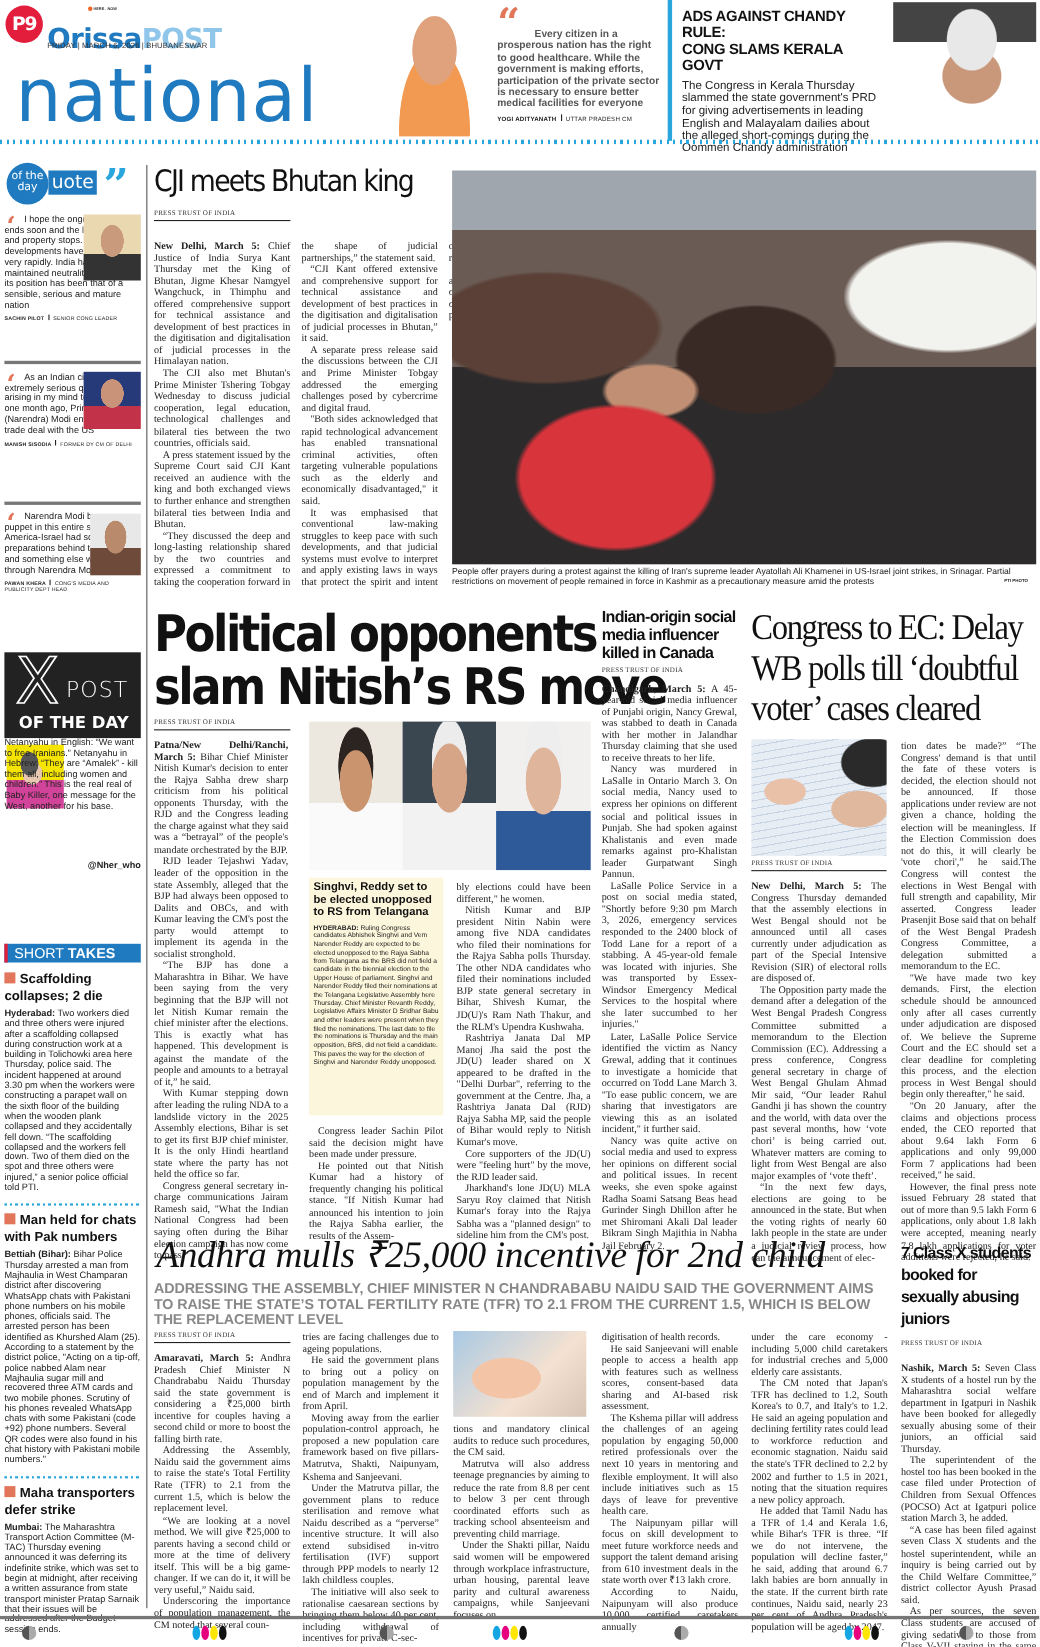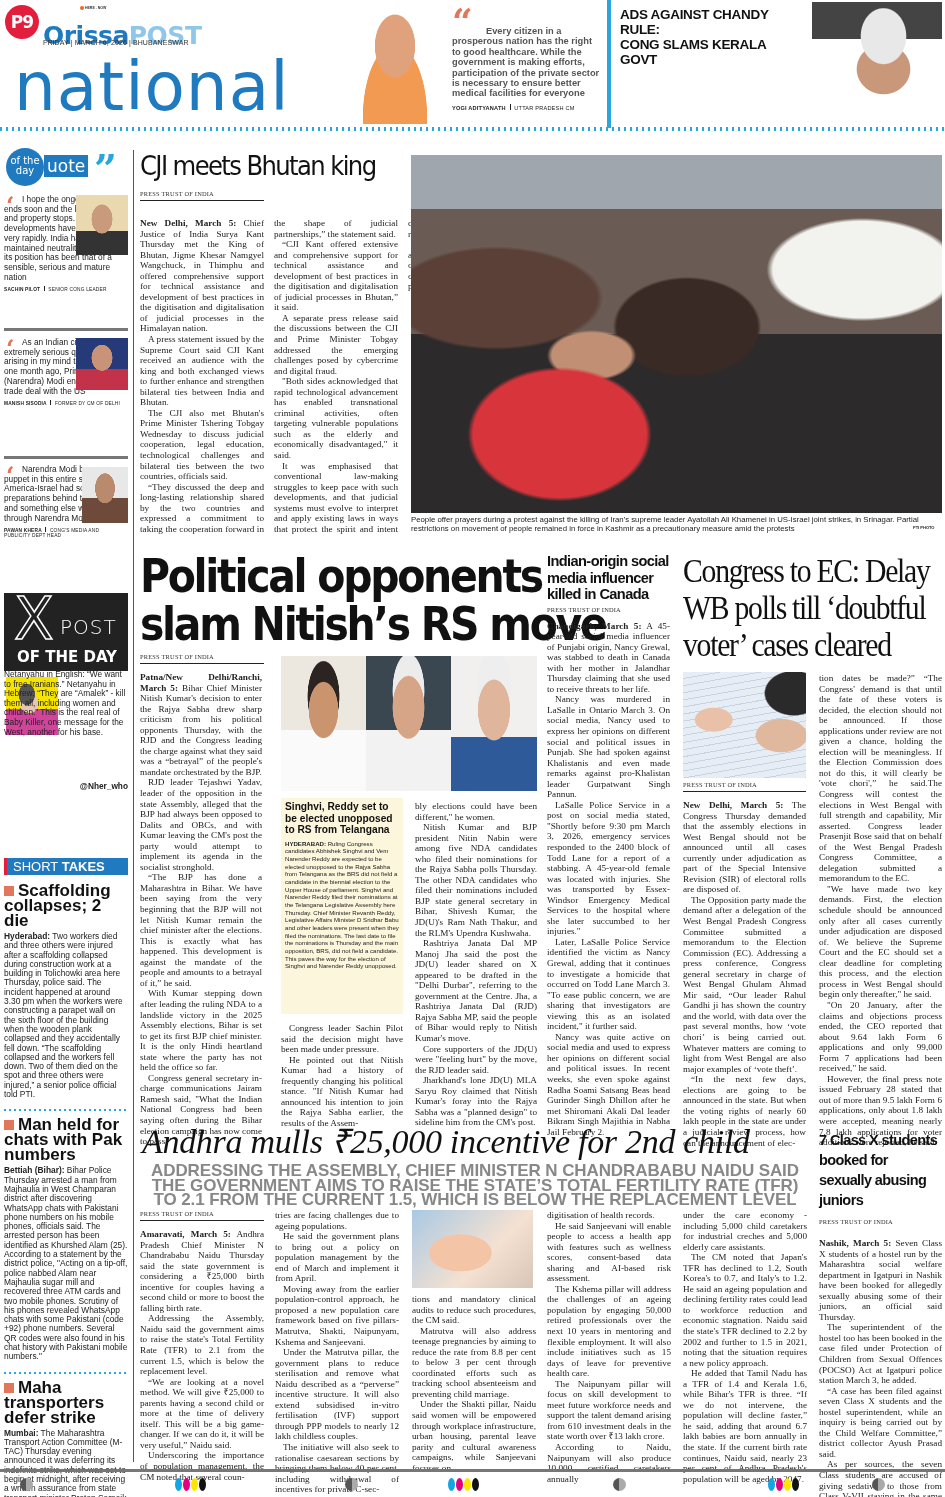--- a/index.html
+++ b/index.html
@@ -17,21 +17,21 @@
 .dots{height:4px;background:repeating-linear-gradient(90deg,#29a6dc 0 2px,transparent 2px 6px)}
 .vrule{position:absolute;width:1px;background:#555}
 .hrule{position:absolute;height:3px;background:#777}
 .ph{position:absolute;overflow:hidden}
 
 .logo-circle{width:36px;height:36px;border-radius:50%;background:#e31e3c;color:#fff;font-family:"DejaVu Sans",sans-serif;font-weight:bold;font-size:19px;line-height:36px;text-align:center;letter-spacing:-1px}
 .quoteglyph{color:#e2765a;font-family:"DejaVu Serif",serif;font-weight:bold}
 .qbox p{font-family:"Liberation Sans",sans-serif;font-size:9.3px;line-height:10.4px;color:#222}
 .qattr{font-family:"Liberation Sans",sans-serif;font-size:5.6px;font-weight:bold;color:#222;letter-spacing:.2px}
 .qattr span{font-weight:normal}
-.st-h{font-family:"Liberation Sans",sans-serif;font-weight:bold;font-size:17px;line-height:15px;color:#111}
+.st-h{font-family:"Liberation Sans",sans-serif;font-weight:bold;font-size:12px;line-height:15px;color:#111}
 .st-sq{display:inline-block;width:10px;height:10px;background:#e2765a;margin-right:4px;vertical-align:0}
 .st-body{font-family:"Liberation Sans",sans-serif;font-size:8.4px;line-height:9.3px;color:#222;margin-top:4px}
 .reg{position:absolute;top:1478px;width:13px;height:13px;border-radius:50%;background:linear-gradient(90deg,#555 50%,#aaa 50%)}
 .cmyk{position:absolute;top:1478px;display:flex;gap:1px}
 .cmyk i{display:block;width:7px;height:13px;border-radius:50%}
 </style>
 </head>
 <body>
 
 <div class="abs" style="left:0;top:0;width:803px;height:140px">
@@ -49,20 +49,21 @@
     <p style="font-weight:bold;color:#555;text-indent:34px;margin-top:20px">Every citizen in a prosperous nation has the right to good healthcare. While the government is making efforts, participation of the private sector is necessary to ensure better medical facilities for everyone</p>
     <div class="qattr" style="margin-top:5px"><b>YOGI ADITYANATH</b> <span style="display:inline-block;width:1px;height:6px;background:#222;margin:0 2px"></span> <span>UTTAR PRADESH CM</span></div>
   </div>
   <div class="abs" style="left:607px;top:0;width:4px;height:128px;background:#29a6dc"></div>
 
   <div class="abs" style="left:620px;top:7px;width:185px">
     <div class="sans" style="font-weight:bold;font-size:13.5px;line-height:15px;color:#111;letter-spacing:-.3px">
       <div>ADS AGAINST CHANDY RULE:</div>
       <div>CONG SLAMS KERALA GOVT</div>
     </div>
+    <p class="sans" style="font-size:10.5px;line-height:11.3px;color:#222;margin-top:6px">The Congress in Kerala Thursday slammed the state government's PRD for giving advertisements in leading English and Malayalam dailies about the alleged short-comings during the Oommen Chandy administration</p>
   </div>
   <div class="ph" style="left:812px;top:2px;width:130px;height:122px;background:radial-gradient(ellipse at 55% 28%,#e8e8e8 0 22%,transparent 23%),radial-gradient(ellipse at 55% 55%,#c9977a 0 26%,transparent 27%),linear-gradient(180deg,#444 0 30%,#fff 30%)"></div>
   <div class="abs dots" style="left:0;top:127px;width:945px"></div>
 </div>
 
 <div class="vrule" style="left:133px;top:150px;height:1312px"></div>
 
 <div class="abs" style="left:0;top:145px;width:130px;height:435px">
   <div class="abs" style="left:6px;top:3px;width:38px;height:38px;border-radius:50%;background:#1f7ac0;color:#fff;text-align:center;font-family:'DejaVu Sans',sans-serif;font-size:10px;line-height:10px;padding-top:8px">
     <div>of the</div>
@@ -124,22 +125,22 @@
     <div class="st-h"><span class="st-sq"></span><span>Maha transporters defer strike</span></div>
     <p class="st-body"><b>Mumbai:</b><span> The Maharashtra Transport Action Committee (M-TAC) Thursday evening announced it was deferring its indefinite strike, which was set to begin at midnight, after receiving a written assurance from state transport minister Pratap Sarnaik that their issues will be addressed after the Budget session ends.</span></p>
   </div>
 </div>
 
 <div class="abs" style="left:140px;top:150px;width:258px;height:395px">
   <h1 style="font-family:'DejaVu Sans Condensed','DejaVu Sans',sans-serif;font-stretch:condensed;font-weight:normal;font-size:27px;line-height:32px;letter-spacing:-1.6px;color:#111;white-space:nowrap">CJI meets Bhutan king</h1>
   <div class="credit" style="width:124px;margin-top:8px">PRESS TRUST OF INDIA</div>
   <div class="body" style="column-count:2;column-gap:10px;margin-top:17px;height:330px">
     <p class="first"><b>New Delhi, March 5:</b><span> Chief Justice of India Surya Kant Thursday met the King of Bhutan, Jigme Khesar Namgyel Wangchuck, in Thimphu and offered comprehensive support for technical assistance and development of best practices in the digitisation and digitalisation of judicial processes in the Himalayan nation.</span></p>
+    <p>The CJI also met Bhutan's Prime Minister Tshering Tobgay Wednesday to discuss judicial cooperation, legal education, technological challenges and bilateral ties between the two countries, officials said.</p>
     <p>A press statement issued by the Supreme Court said CJI Kant received an audience with the king and both exchanged views to further enhance and strengthen bilateral ties between India and Bhutan.</p>
-    <p>The CJI also met Bhutan's Prime Minister Tshering Tobgay Wednesday to discuss judicial cooperation, legal education, technological challenges and bilateral ties between the two countries, officials said.</p>
     <p>“They discussed the deep and long-lasting relationship shared by the two countries and expressed a commitment to taking the cooperation forward in the shape of judicial partnerships,” the statement said.</p>
     <p>“CJI Kant offered extensive and comprehensive support for technical assistance and development of best practices in the digitisation and digitalisation of judicial processes in Bhutan,” it said.</p>
     <p>A separate press release said the discussions between the CJI and Prime Minister Tobgay addressed the emerging challenges posed by cybercrime and digital fraud.</p>
     <p>"Both sides acknowledged that rapid technological advancement has enabled transnational criminal activities, often targeting vulnerable populations such as the elderly and economically disadvantaged," it said.</p>
     <p>It was emphasised that conventional law-making struggles to keep pace with such developments, and that judicial systems must evolve to interpret and apply existing laws in ways that protect the spirit and intent of the legal framework, the release added.</p>
     <p>"Strengthening judicial awareness, cross-border cooperation, and technological capacity were identified as key priorities in this regard," it said.</p>
   </div>
 </div>
 
 <div class="ph" style="left:411px;top:155px;width:531px;height:358px;background:
@@ -210,21 +211,21 @@
   <div class="body abs" style="left:136px;top:120px;width:123px">
     <p class="first">tion dates be made?” “The Congress' demand is that until the fate of these voters is decided, the election should not be announced. If those applications under review are not given a chance, holding the election will be meaningless. If the Election Commission does not do this, it will clearly be 'vote chori',” he said.The Congress will contest the elections in West Bengal with full strength and capability, Mir asserted. Congress leader Prasenjit Bose said that on behalf of the West Bengal Pradesh Congress Committee, a delegation submitted a memorandum to the EC.</p>
     <p>"We have made two key demands. First, the election schedule should be announced only after all cases currently under adjudication are disposed of. We believe the Supreme Court and the EC should set a clear deadline for completing this process, and the election process in West Bengal should begin only thereafter," he said.</p>
     <p>"On 20 January, after the claims and objections process ended, the CEO reported that about 9.64 lakh Form 6 applications and only 99,000 Form 7 applications had been received," he said.</p>
     <p>However, the final press note issued February 28 stated that out of more than 9.5 lakh Form 6 applications, only about 1.8 lakh were accepted, meaning nearly 7.8 lakh applications for voter additions were rejected, he said.</p>
   </div>
 </div>
 
 <div class="abs" style="left:140px;top:1122px;width:670px;height:345px">
   <h1 class="serif" style="font-style:italic;font-weight:normal;font-size:34px;line-height:40px;letter-spacing:-.3px;color:#111;white-space:nowrap;margin-left:2px">Andhra mulls ₹25,000 incentive for 2nd child</h1>
-  <p class="sans" style="font-weight:bold;font-size:17px;line-height:14.5px;color:#888;text-align:center;margin-top:2px;letter-spacing:-.1px">ADDRESSING THE ASSEMBLY, CHIEF MINISTER N CHANDRABABU NAIDU SAID THE GOVERNMENT AIMS TO RAISE THE STATE’S TOTAL FERTILITY RATE (TFR) TO 2.1 FROM THE CURRENT 1.5, WHICH IS BELOW THE REPLACEMENT LEVEL</p>
+  <p class="sans" style="font-weight:bold;font-size:13px;line-height:14.5px;color:#888;margin-top:2px;letter-spacing:-.1px">ADDRESSING THE ASSEMBLY, CHIEF MINISTER N CHANDRABABU NAIDU SAID THE GOVERNMENT AIMS TO RAISE THE STATE’S TOTAL FERTILITY RATE (TFR) TO 2.1 FROM THE CURRENT 1.5, WHICH IS BELOW THE REPLACEMENT LEVEL</p>
   <div class="credit abs" style="left:0;top:88px;width:124px">PRESS TRUST OF INDIA</div>
   <div class="body abs" style="left:0;top:107px;width:124px">
     <p class="first"><b>Amaravati, March 5:</b><span> Andhra Pradesh Chief Minister N Chandrababu Naidu Thursday said the state government is considering a ₹25,000 birth incentive for couples having a second child or more to boost the falling birth rate.</span></p>
     <p>Addressing the Assembly, Naidu said the government aims to raise the state's Total Fertility Rate (TFR) to 2.1 from the current 1.5, which is below the replacement level.</p>
     <p>“We are looking at a novel method. We will give ₹25,000 to parents having a second child or more at the time of delivery itself. This will be a big game-changer. If we can do it, it will be very useful,” Naidu said.</p>
     <p>Underscoring the importance of population management, the CM noted that several coun-</p>
   </div>
   <div class="body abs" style="left:135px;top:88px;width:124px">
     <p class="first">tries are facing challenges due to ageing populations.</p>
     <p>He said the government plans to bring out a policy on population management by the end of March and implement it from April.</p>

